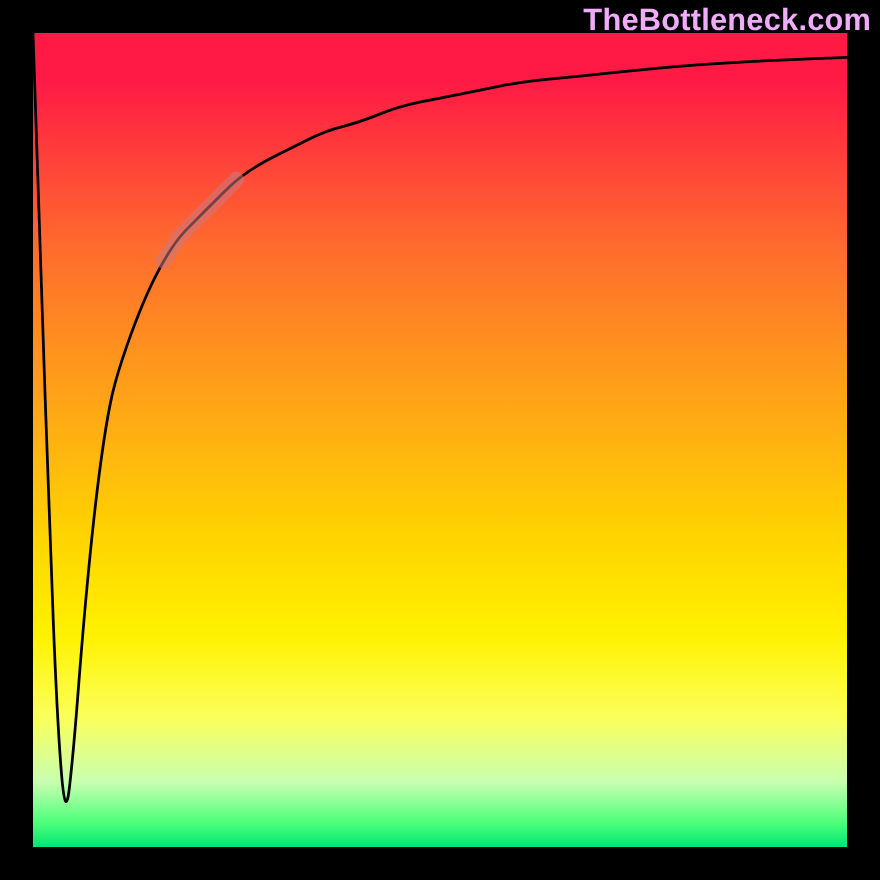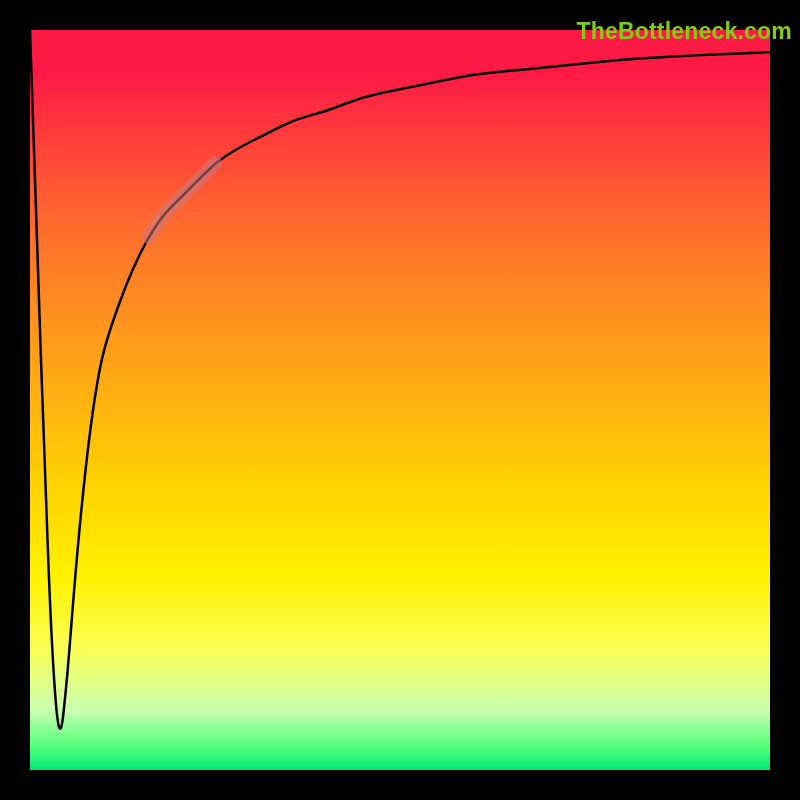--- a/index.html
+++ b/index.html
@@ -5,26 +5,26 @@
   * { margin: 0; padding: 0; box-sizing: border-box; }
   html, body { width: 800px; height: 800px; overflow: hidden; background: #000; }
   .frame {
     position: relative;
     width: 800px;
     height: 800px;
     background: #000;
   }
   .watermark {
     position: absolute;
-    top: 18px;
+    top: 2px;
     right: 8px;
     font-family: Arial, Helvetica, sans-serif;
-    font-size: 23px;
+    font-size: 28px;
     font-weight: 600;
-    color: #84cc16;
+    color: #f0abfc;
     letter-spacing: 0.2px;
     z-index: 10;
   }
   .plot-area {
     position: absolute;
     left: 30px;
     top: 30px;
     width: 740px;
     height: 740px;
     background: linear-gradient(

